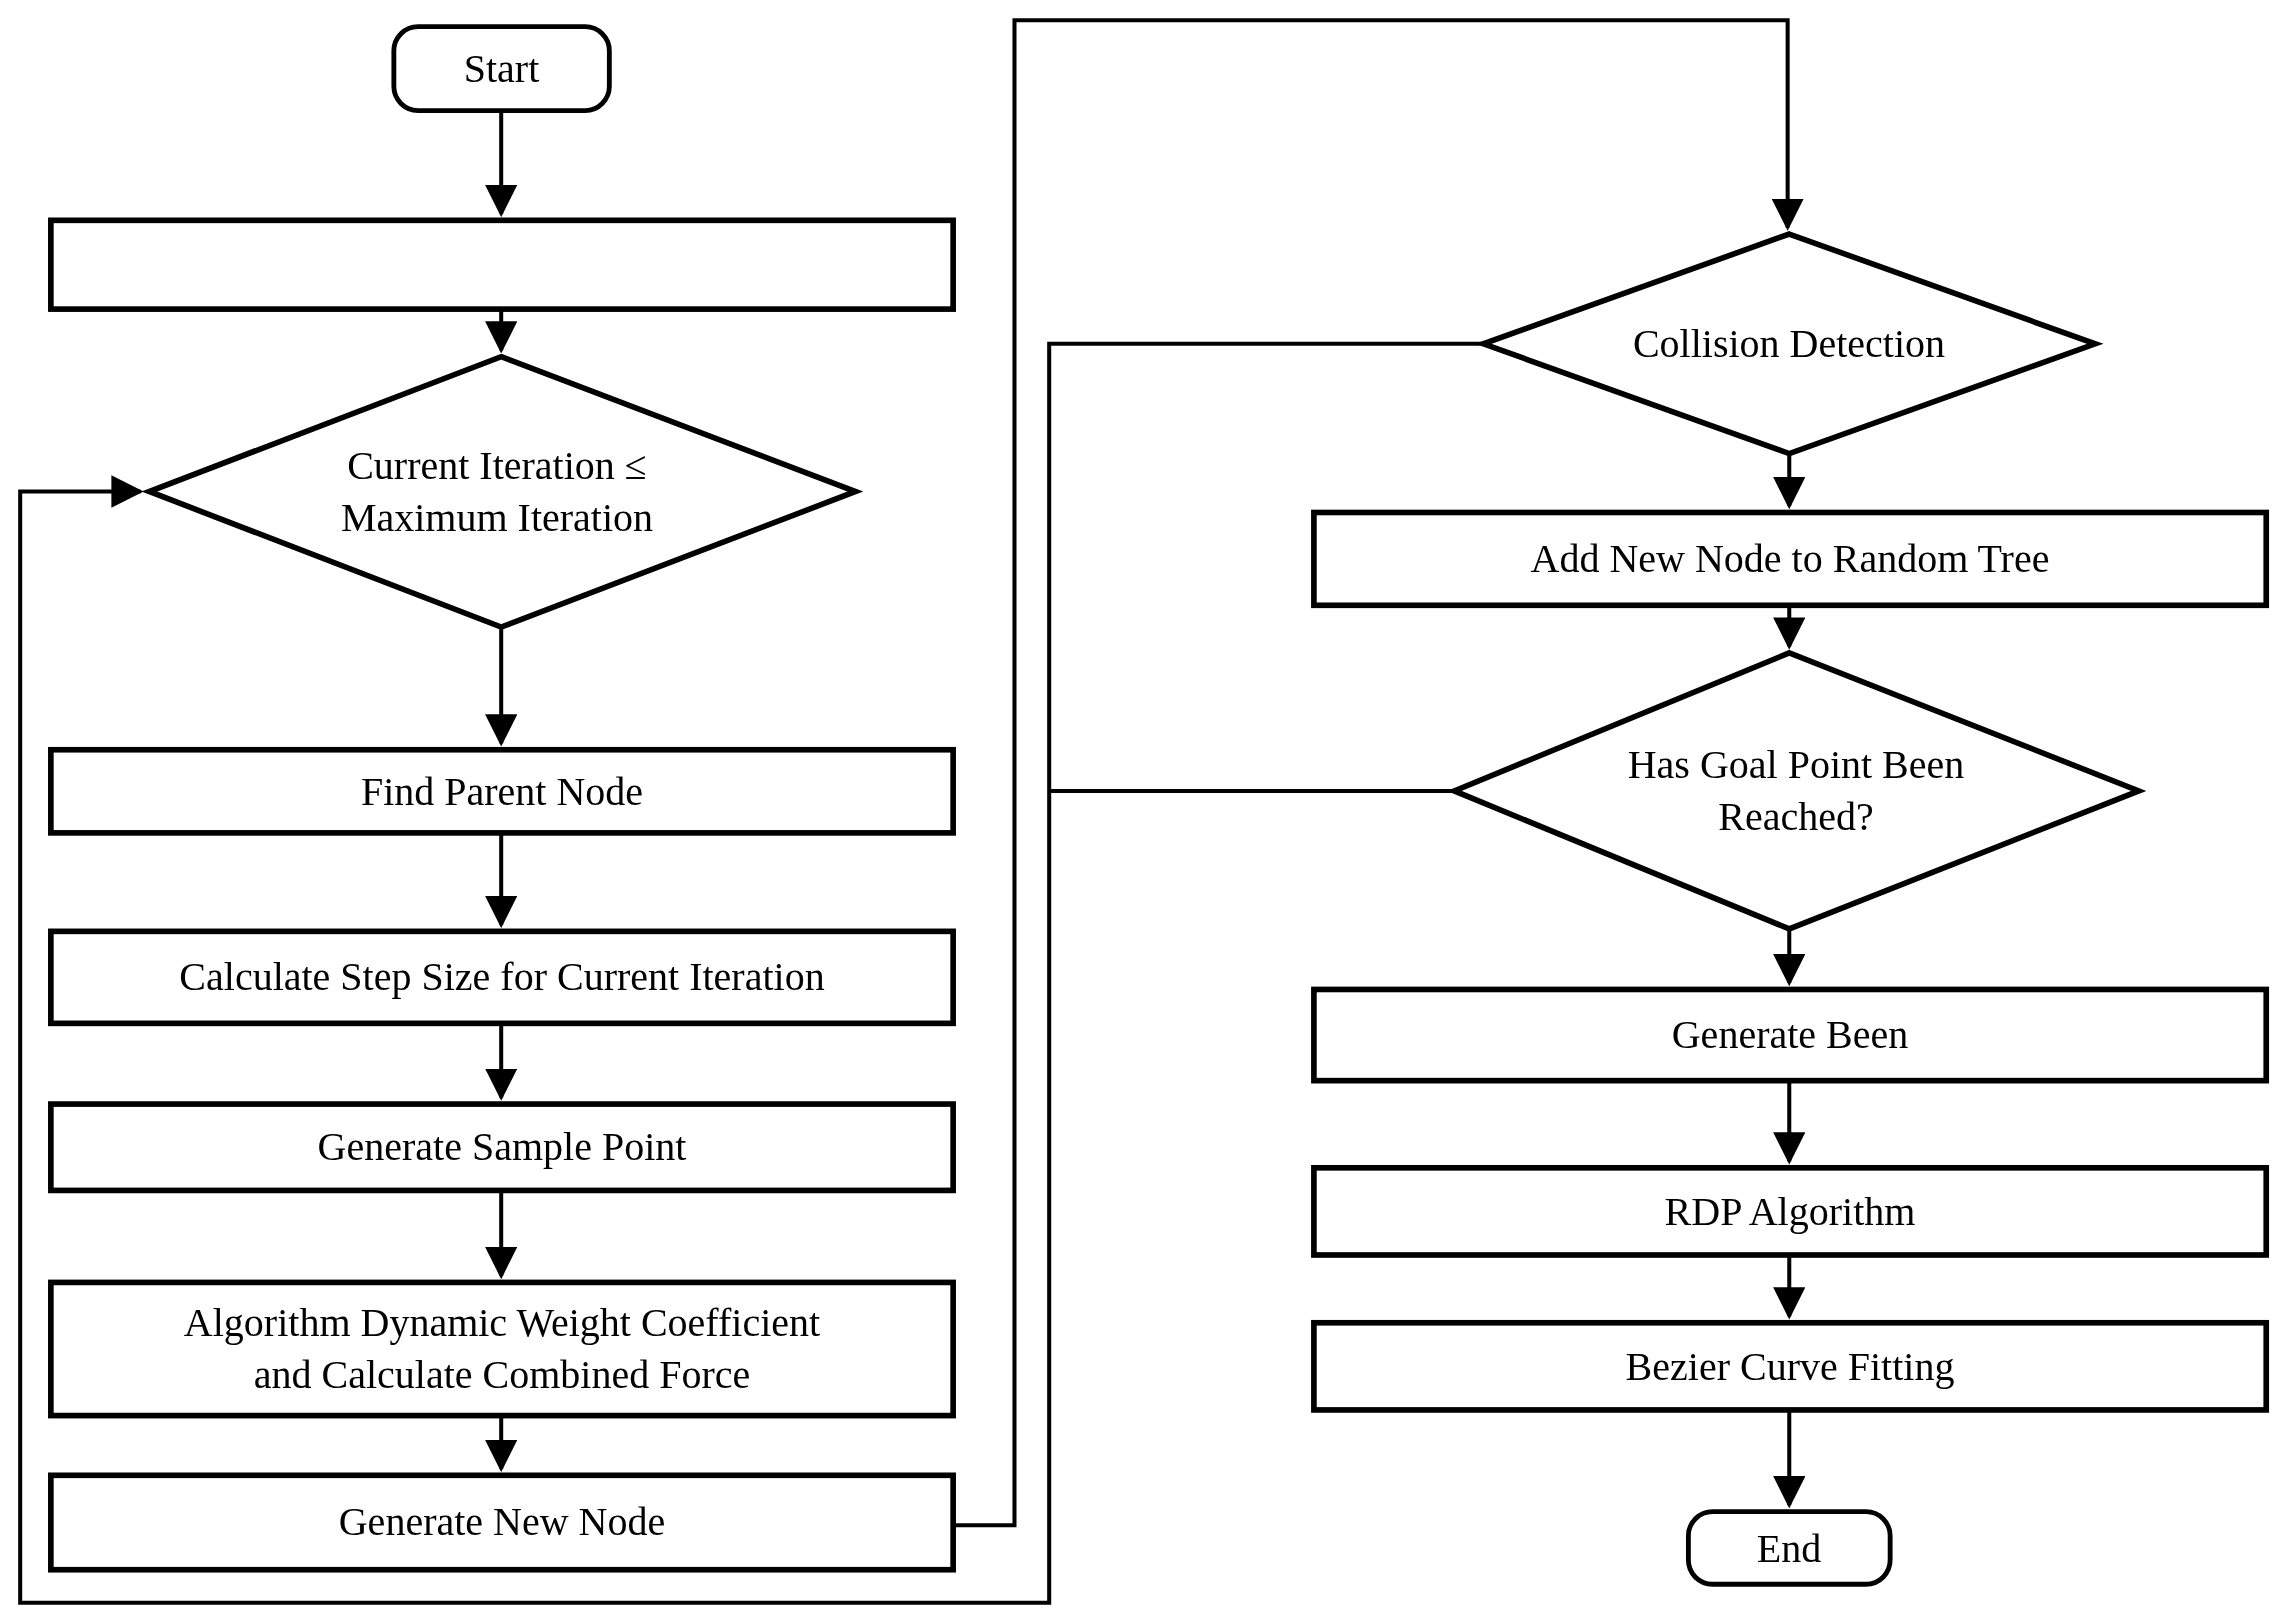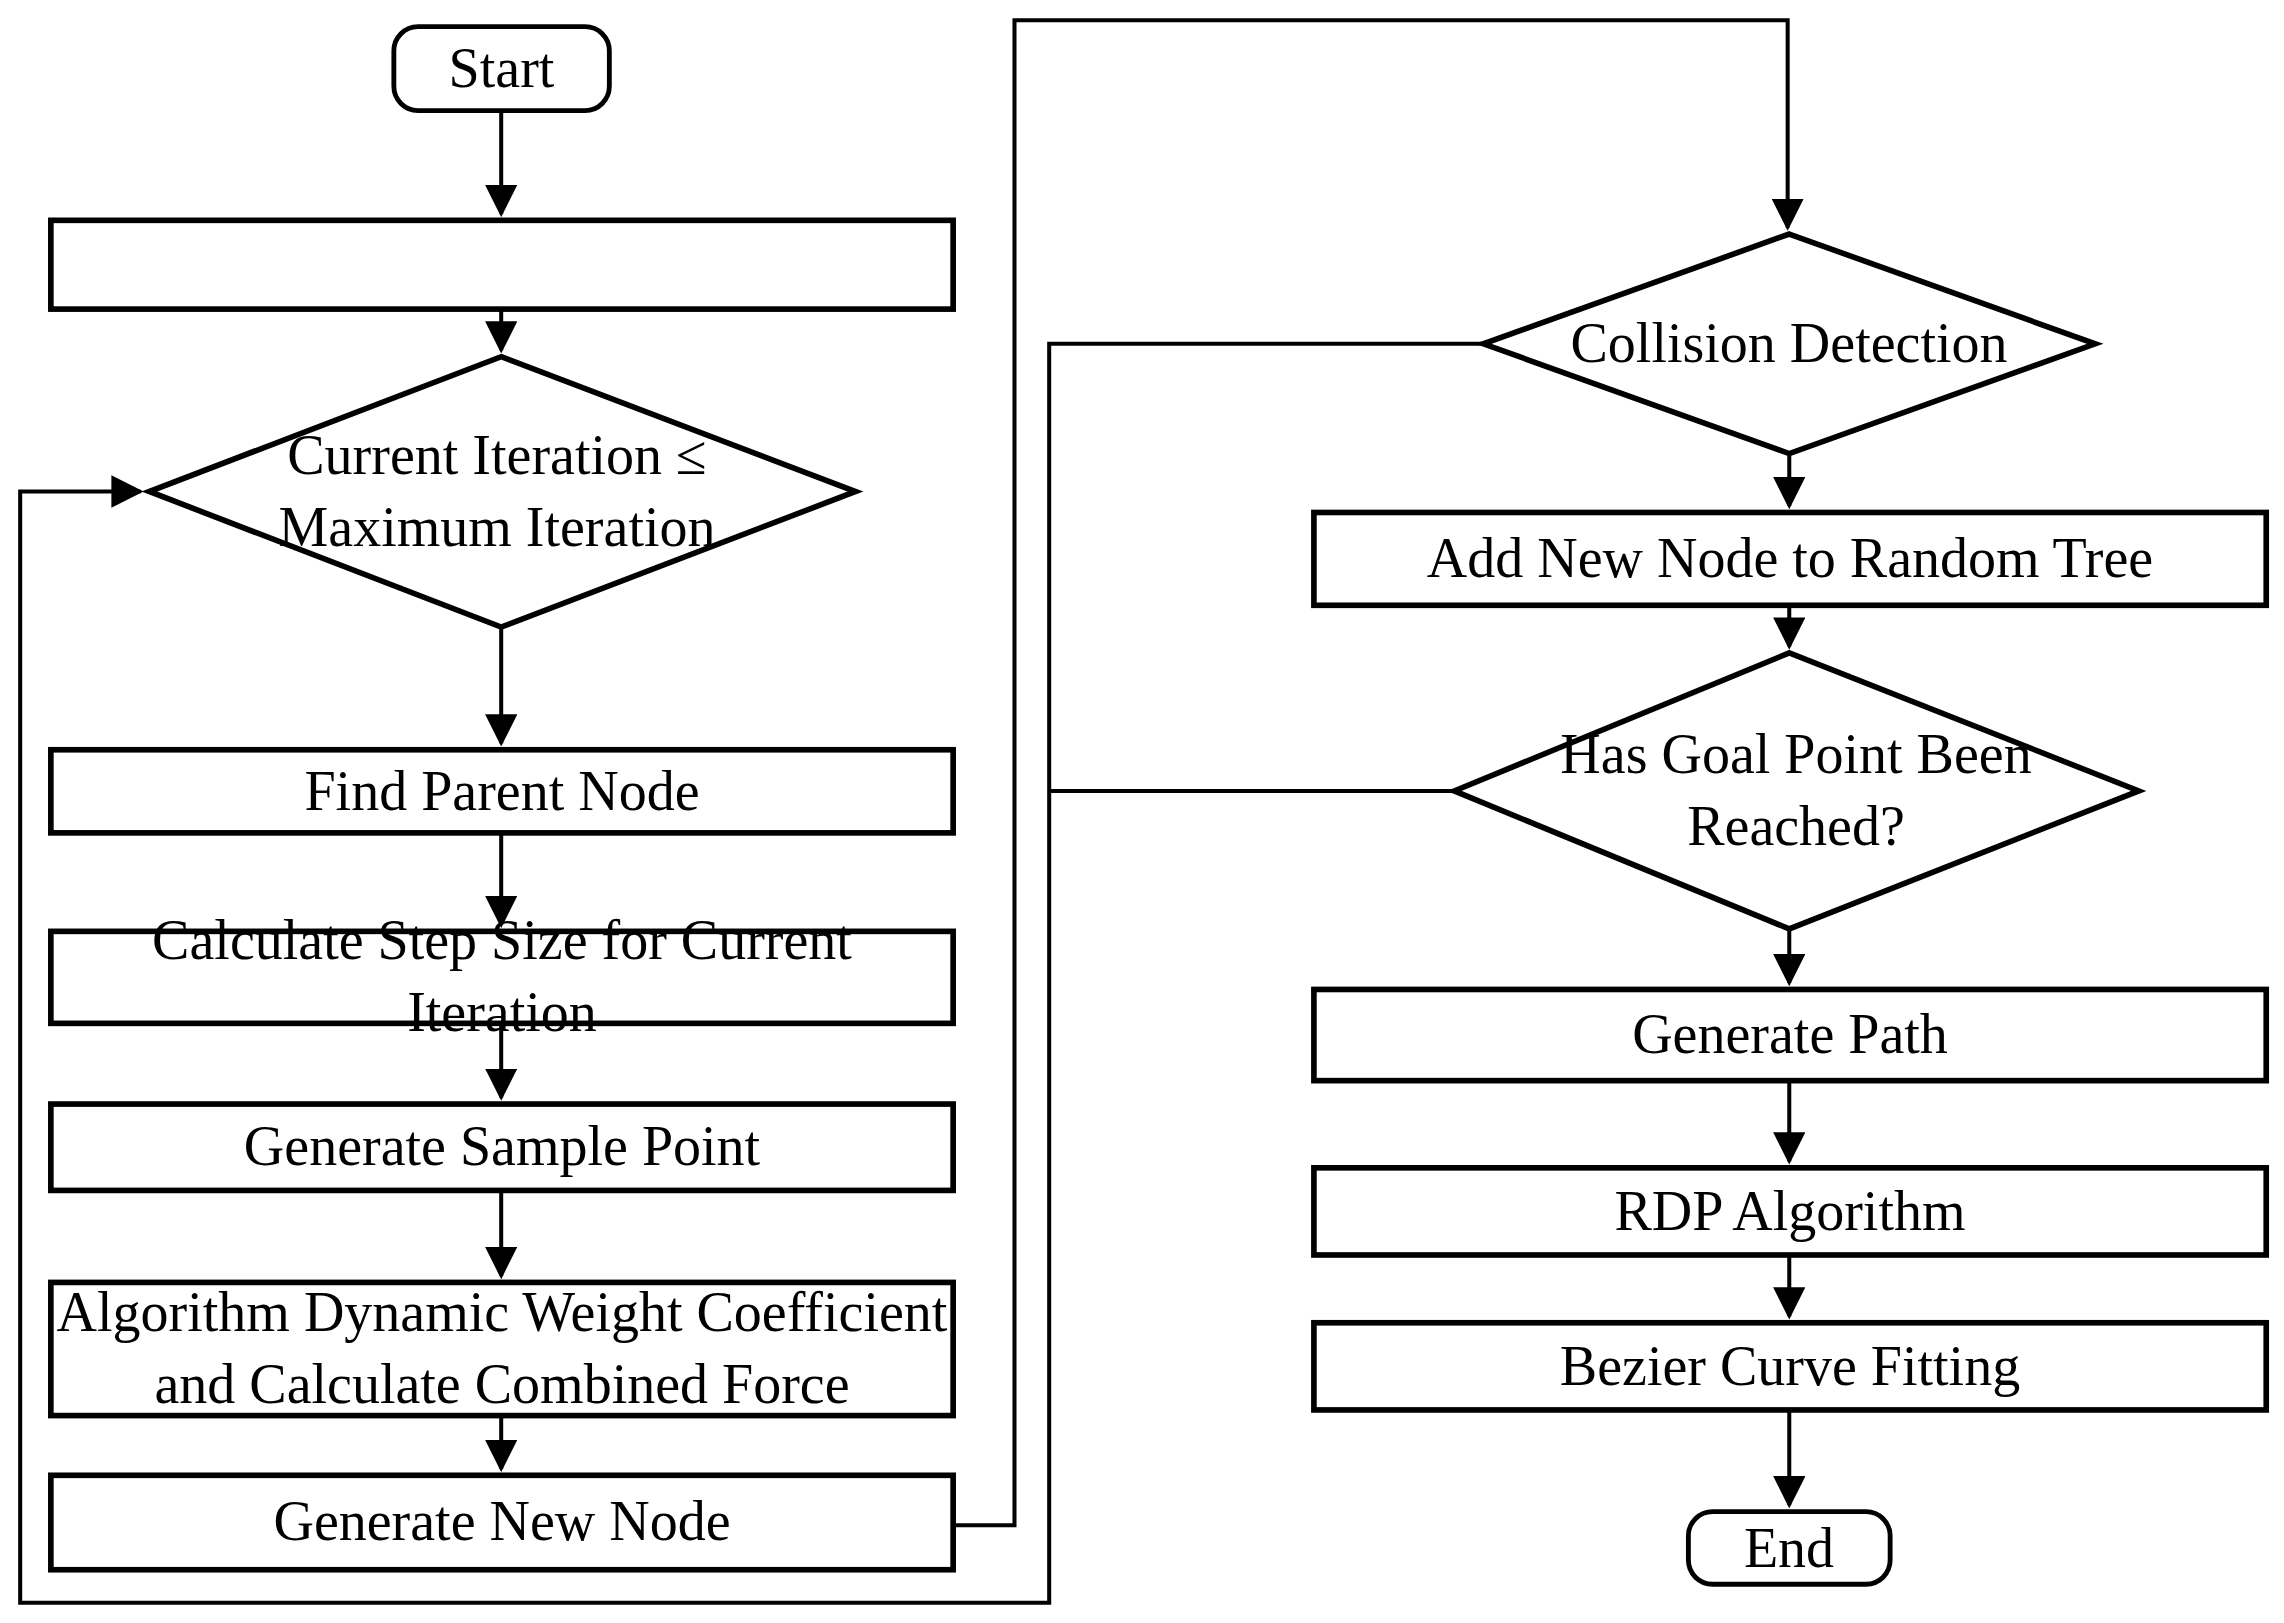--- a/index.html
+++ b/index.html
@@ -23,21 +23,21 @@
     width: 2284px;
     height: 1623px;
     display: block;
   }
   .node-label {
     position: absolute;
     display: flex;
     align-items: center;
     justify-content: center;
     text-align: center;
-    font-size: 56px;
+    font-size: 40px;
     line-height: 1.28;
     white-space: pre-line;
     color: #000000;
     pointer-events: none;
   }
 </style>
 </head>
 <body>
 
 <div class="stage">
@@ -104,21 +104,21 @@
 
   <div class="node-label" style="left:51px; top:1475px; width:902px; height:94px;">Generate New Node</div>
 
   <div class="node-label" style="left:1483px; top:303px; width:612px; height:81px;">Collision Detection</div>
 
   <div class="node-label" style="left:1314px; top:512px; width:952px; height:93px;">Add New Node to Random Tree</div>
 
   <div class="node-label" style="left:1454px; top:710px; width:684px; height:161px;">Has Goal Point Been
 Reached?</div>
 
-  <div class="node-label" style="left:1314px; top:989px; width:952px; height:91px;">Generate Path</div>
+  <div class="node-label" style="left:1314px; top:989px; width:952px; height:91px;">Generate Been</div>
 
   <div class="node-label" style="left:1314px; top:1168px; width:952px; height:87px;">RDP Algorithm</div>
 
   <div class="node-label" style="left:1314px; top:1323px; width:952px; height:87px;">Bezier Curve Fitting</div>
 
   <div class="node-label" style="left:1688px; top:1512px; width:202px; height:73px;">End</div>
 
 </div>
 
 

